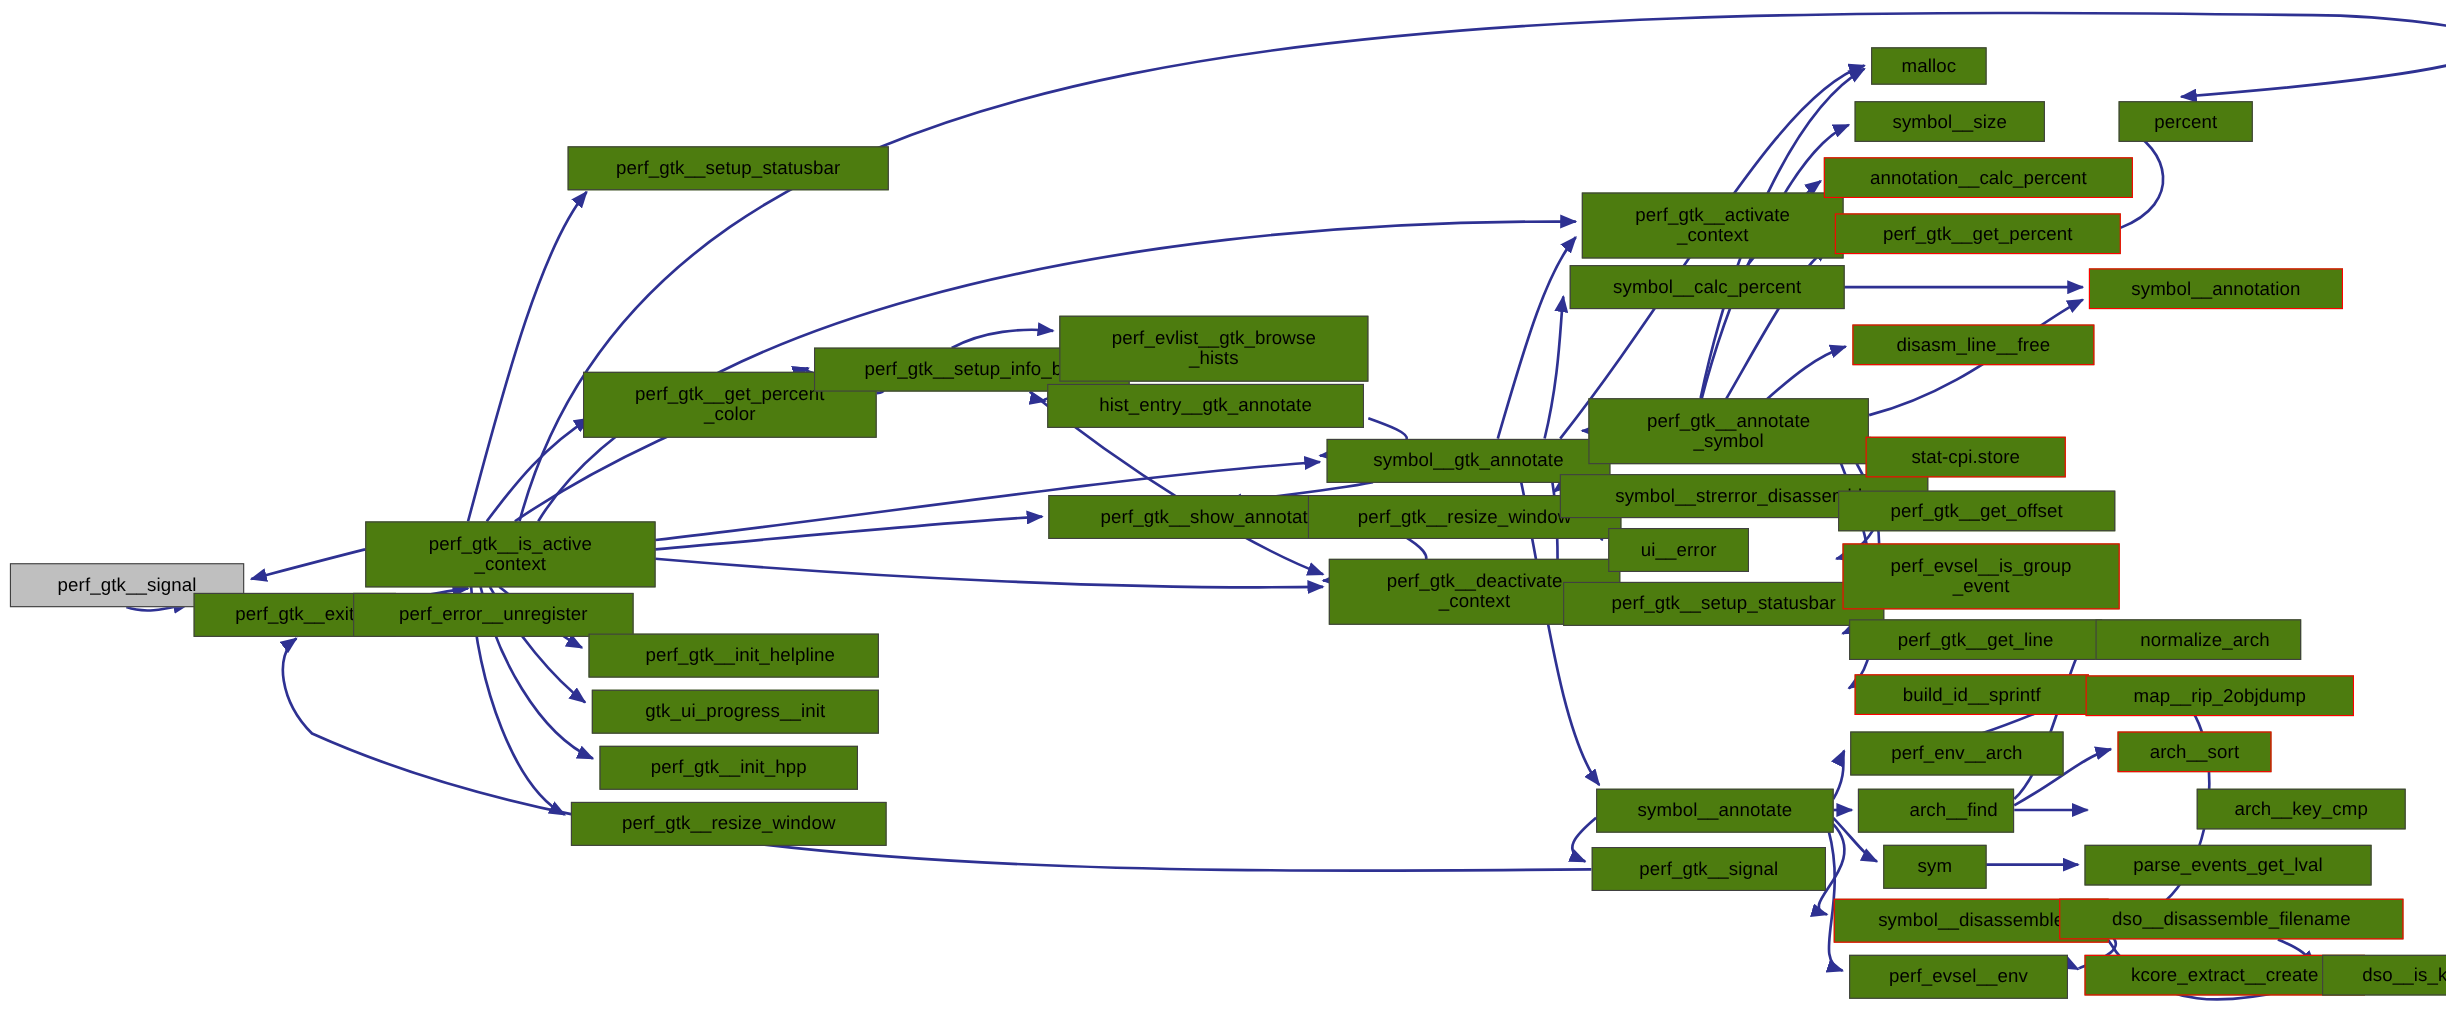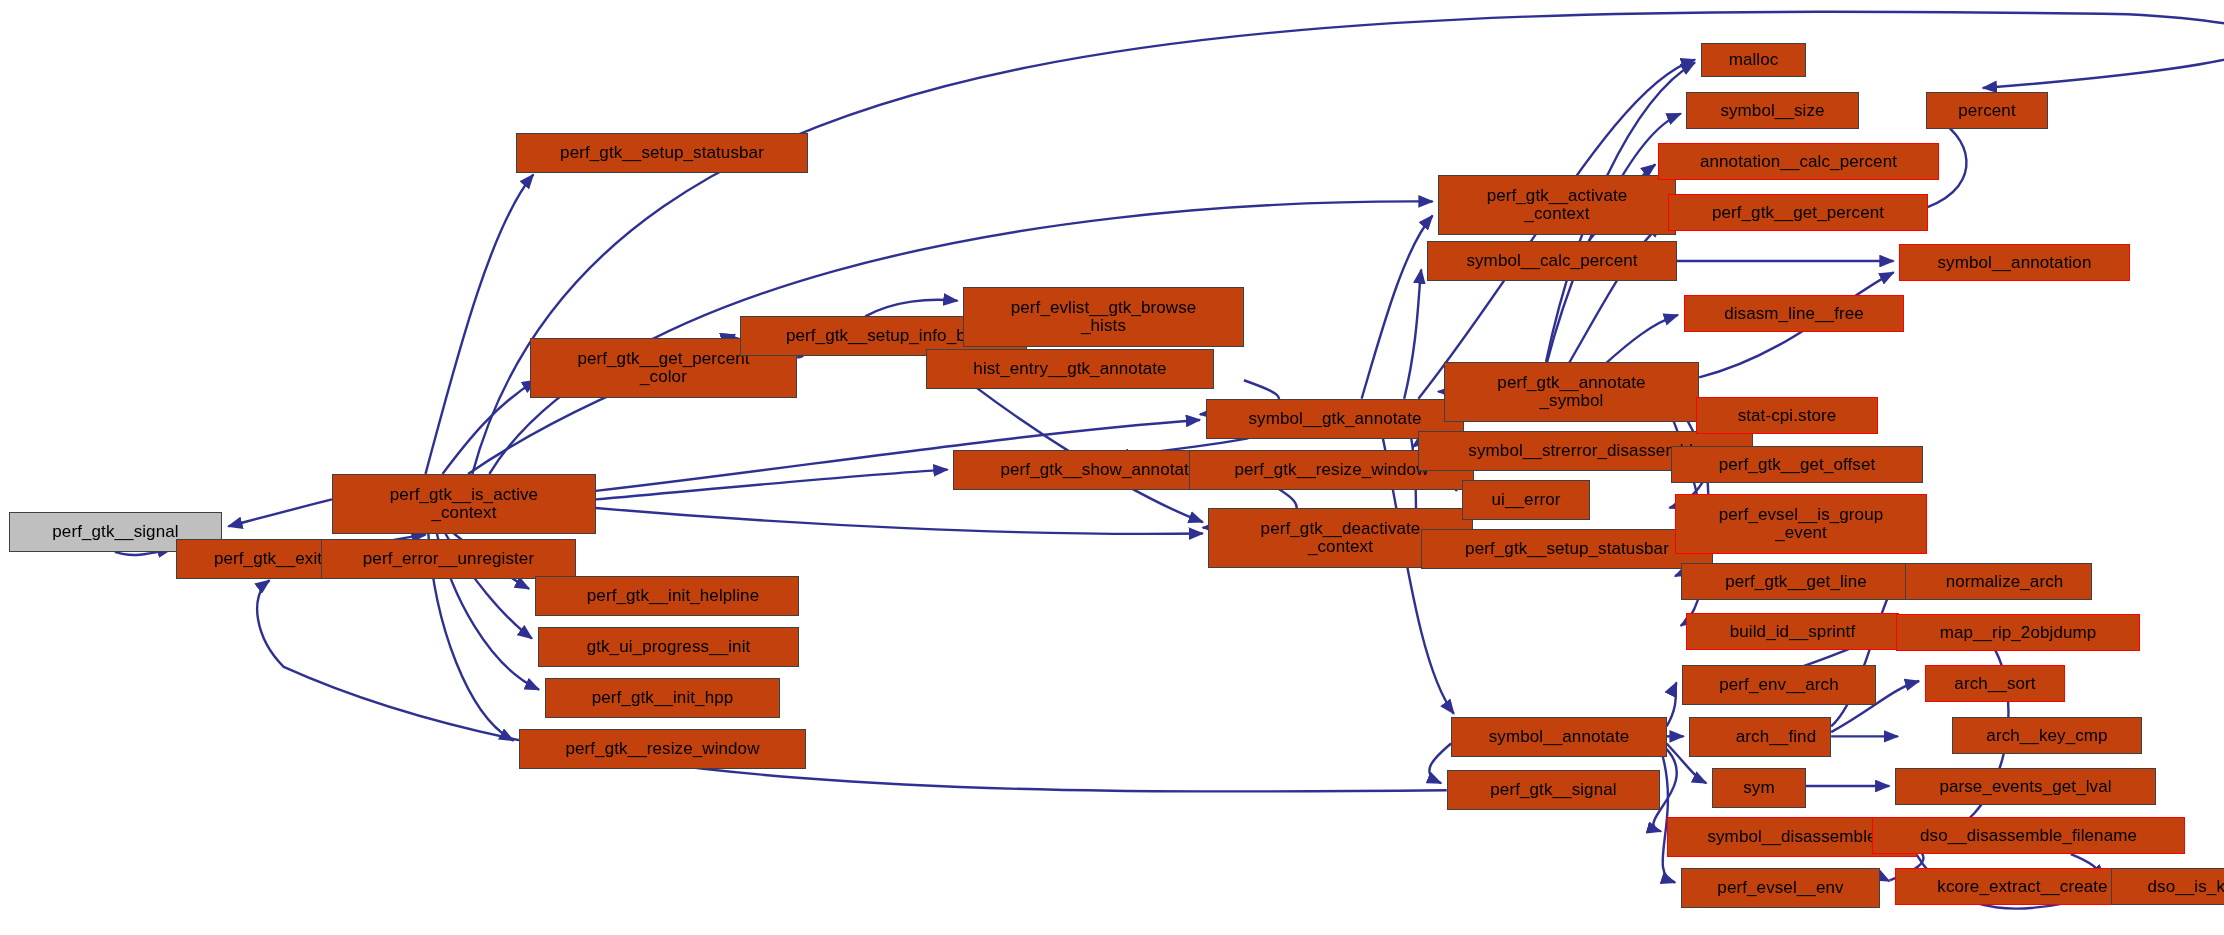--- a/index.html
+++ b/index.html
@@ -31,21 +31,21 @@
     width: 2224px;
     height: 935px;
   }
   .gnode {
     position: absolute;
     box-sizing: border-box;
     display: flex;
     align-items: center;
     justify-content: center;
     text-align: center;
-    background: #c2410c;
+    background: #4d7c0f;
     border: 1px solid #404040;
     color: #000000;
     font-size: 17px;
     line-height: 1.05;
     letter-spacing: 0.1px;
     white-space: pre;
     cursor: default;
   }
   .gnode.red {
     border-color: #ff0000;
@@ -209,21 +209,21 @@
       <div class="gnode" style="left: 516px; top: 133px; width: 292px; height: 40px;"><span class="label">perf_gtk__setup_statusbar</span></div>
       <div class="gnode" style="left: 530px; top: 338px; width: 267px; height: 60px; font-size: 17px;"><span class="label">perf_gtk__get_percent
 _color</span></div>
       <div class="gnode" style="left: 535px; top: 576px; width: 264px; height: 40px; padding-left: 12px;"><span class="label">perf_gtk__init_helpline</span></div>
       <div class="gnode" style="left: 545px; top: 678px; width: 235px; height: 40px;"><span class="label">perf_gtk__init_hpp</span></div>
       <div class="gnode" style="left: 538px; top: 627px; width: 261px; height: 40px;"><span class="label">gtk_ui_progress__init</span></div>
       <div class="gnode" style="left: 519px; top: 729px; width: 287px; height: 40px;"><span class="label">perf_gtk__resize_window</span></div>
       <div class="gnode" style="left: 740px; top: 316px; width: 287px; height: 40px;"><span class="label">perf_gtk__setup_info_bar</span></div>
       <div class="gnode" style="left: 963px; top: 287px; width: 281px; height: 60px; font-size: 17px;"><span class="label">perf_evlist__gtk_browse
 _hists</span></div>
-      <div class="gnode" style="left: 926px; top: 349px; width: 288px; height: 40px;"><span class="label">hist_entry__gtk_annotate</span></div>
+      <div class="gnode" style="left: 952px; top: 349px; width: 288px; height: 40px;"><span class="label">hist_entry__gtk_annotate</span></div>
       <div class="gnode" style="left: 953px; top: 450px; width: 315px; height: 40px;"><span class="label">perf_gtk__show_annotations</span></div>
       <div class="gnode" style="left: 1189px; top: 450px; width: 285px; height: 40px;"><span class="label">perf_gtk__resize_window</span></div>
       <div class="gnode" style="left: 1208px; top: 508px; width: 265px; height: 60px; font-size: 17px;"><span class="label">perf_gtk__deactivate
 _context</span></div>
       <div class="gnode" style="left: 1206px; top: 399px; width: 258px; height: 40px;"><span class="label">symbol__gtk_annotate</span></div>
       <div class="gnode" style="left: 1438px; top: 175px; width: 238px; height: 60px; font-size: 17px;"><span class="label">perf_gtk__activate
 _context</span></div>
       <div class="gnode" style="left: 1427px; top: 241px; width: 250px; height: 40px;"><span class="label">symbol__calc_percent</span></div>
       <div class="gnode" style="left: 1418px; top: 431px; width: 335px; height: 40px;"><span class="label">symbol__strerror_disassemble</span></div>
       <div class="gnode" style="left: 1462px; top: 480px; width: 128px; height: 40px;"><span class="label">ui__error</span></div>
@@ -246,19 +246,19 @@
       <div class="gnode" style="left: 1671px; top: 446px; width: 252px; height: 37px;"><span class="label">perf_gtk__get_offset</span></div>
       <div class="gnode red" style="left: 1675px; top: 494px; width: 252px; height: 60px; font-size: 17px;"><span class="label">perf_evsel__is_group
 _event</span></div>
       <div class="gnode" style="left: 1681px; top: 563px; width: 230px; height: 37px;"><span class="label">perf_gtk__get_line</span></div>
       <div class="gnode red" style="left: 1686px; top: 613px; width: 213px; height: 37px;"><span class="label">build_id__sprintf</span></div>
       <div class="gnode" style="left: 1926px; top: 92px; width: 122px; height: 37px;"><span class="label">percent</span></div>
       <div class="gnode red" style="left: 1899px; top: 244px; width: 231px; height: 37px;"><span class="label">symbol__annotation</span></div>
       <div class="gnode" style="left: 1905px; top: 563px; width: 187px; height: 37px; padding-left: 12px;"><span class="label">normalize_arch</span></div>
       <div class="gnode red" style="left: 1896px; top: 614px; width: 244px; height: 37px;"><span class="label">map__rip_2objdump</span></div>
       <div class="gnode red" style="left: 1925px; top: 665px; width: 140px; height: 37px;"><span class="label">arch__sort</span></div>
-      <div class="gnode" style="left: 1952px; top: 717px; width: 190px; height: 37px;"><span class="label">arch__key_cmp</span></div>
+      <div class="gnode" style="left: 1997px; top: 717px; width: 190px; height: 37px;"><span class="label">arch__key_cmp</span></div>
       <div class="gnode" style="left: 1895px; top: 768px; width: 261px; height: 37px;"><span class="label">parse_events_get_lval</span></div>
       <div class="gnode red" style="left: 1872px; top: 817px; width: 313px; height: 37px;"><span class="label">dso__disassemble_filename</span></div>
       <div class="gnode red" style="left: 1895px; top: 868px; width: 255px; height: 37px;"><span class="label">kcore_extract__create</span></div>
       <div class="gnode" style="left: 2111px; top: 868px; width: 184px; height: 37px;"><span class="label">dso__is_kcore</span></div>
     </div>
 </div>
 
 </body></html>

